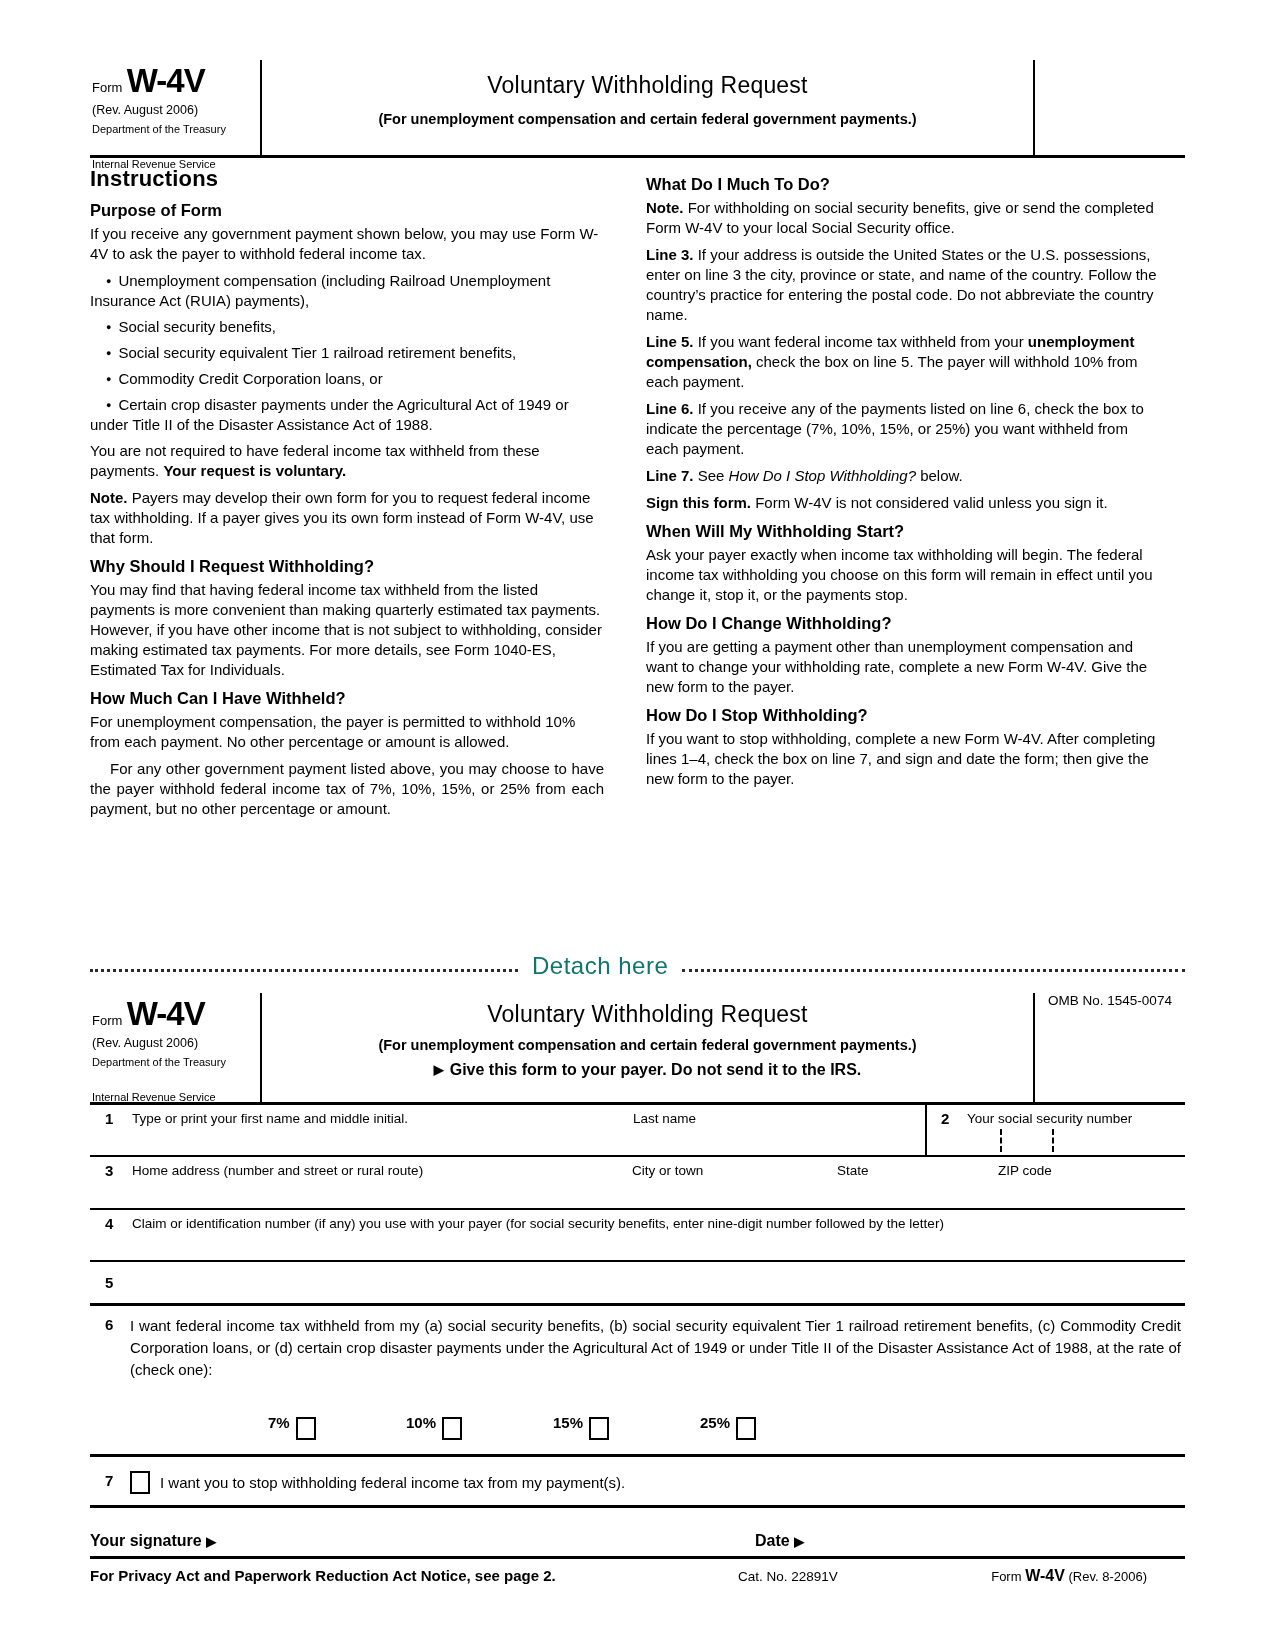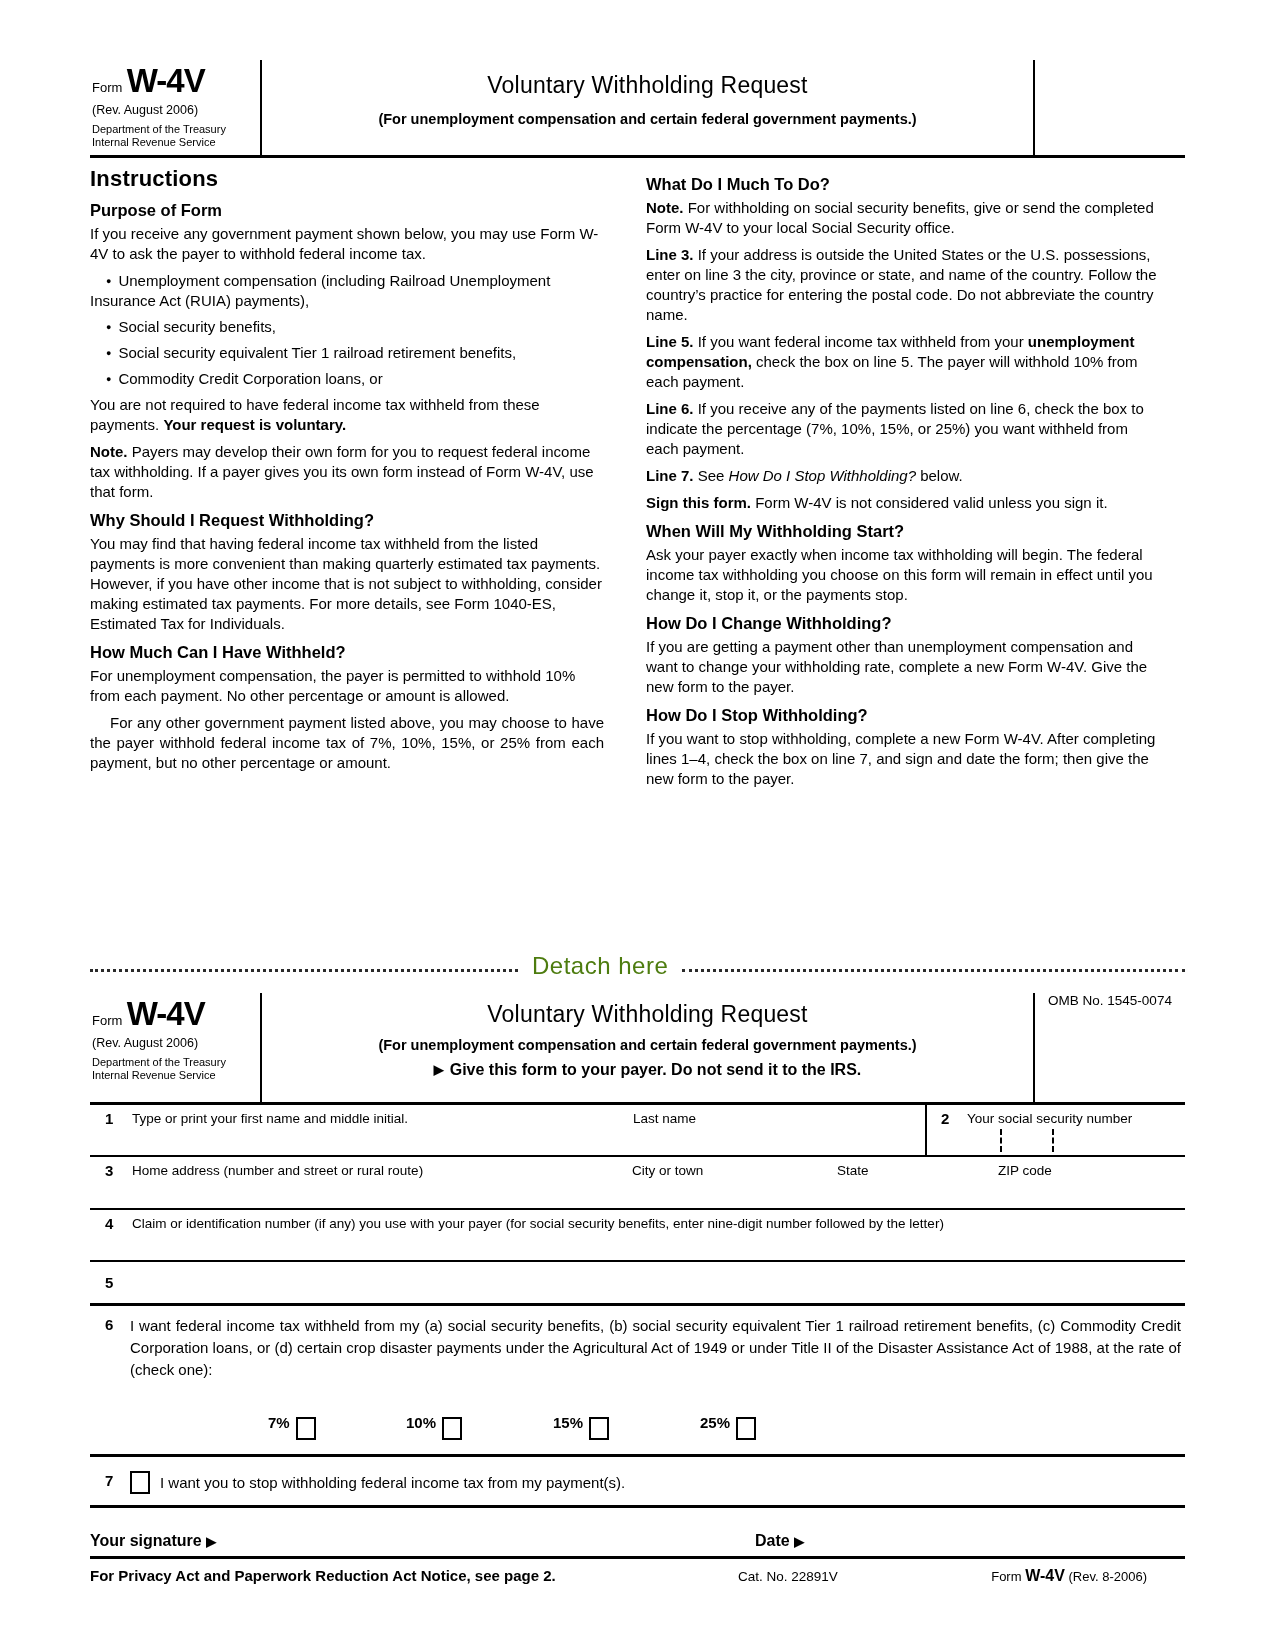--- a/index.html
+++ b/index.html
@@ -17,21 +17,21 @@
   .fhdr { left:90px; width:1095px; display:flex; border-bottom:3px solid #000; }
   .fhdr1 { top:60px; height:98px; }
   .fhdr2 { top:993px; height:112px; }
   .hcell-left { width:172px; border-right:2.5px solid #000; padding:2px 6px 0 2px; }
   .hcell-center { flex:1; border-right:2.5px solid #000; text-align:center; position:relative; }
   .hcell-right { width:150px; display:flex; align-items:flex-start; justify-content:center; }
   .form-word { font-size:13px; }
   .form-num-big { font-size:33px; font-weight:bold; letter-spacing:-1px; }
   .rev { font-size:12.5px; margin-top:3px; }
   .dept { font-size:11px; margin-top:6px; line-height:13px; }
-  .irs  { font-size:11px; line-height:13px; }
+  .irs  { font-size:11px; line-height:13px;margin-top:22px; }
   .ftitle { font-size:23px; font-weight:normal; margin-top:12px; letter-spacing:.2px; }
   .fsub { font-size:14.5px; font-weight:bold; margin-top:12px; }
   .fhdr2 .ftitle { margin-top:8px; }
   .fhdr2 .fsub { margin-top:9px; }
   .give-line { font-size:16px; font-weight:bold; margin-top:8px; }
   .give-line .arr { font-size:13px; vertical-align:1px; margin-right:6px; }
   .omb { font-size:13.5px; }
 
   
   .instructions { left:90px; top:166px; width:1095px; display:flex; }
@@ -43,21 +43,21 @@
   .blk-bullet { text-indent:16px; margin-bottom:6px; }
   .blk-p.indent { text-indent:20px; }
   .blk-p.justify { text-align:justify; }
   .bullet { font-size:9px; vertical-align:2px; margin-right:7px; }
 
   
   .detach { left:90px; top:936px; width:1095px; height:44px; display:flex; align-items:flex-end; }
   .dotline { border-bottom:3px dotted #2a2a2a; margin-bottom:8px; }
   .dot-left { width:428px; }
   .dot-right { flex:1; }
-  .detach-label { font-size:24px; color:#4d7c0f; padding:0 14px; letter-spacing:.5px; white-space:nowrap; }
+  .detach-label { font-size:24px; color:#0f766e; padding:0 14px; letter-spacing:.5px; white-space:nowrap; }
 
   
   .frow { position:absolute; left:90px; width:1095px; }
   .rownum { position:absolute; font-size:15px; font-weight:bold; }
   .flabel { position:absolute; font-size:13.5px; white-space:nowrap; }
   .row1 { top:1105px; height:52px; border-bottom:2px solid #000; }
   .row3 { top:1157px; height:53px; border-bottom:2px solid #000; }
   .row4 { top:1210px; height:52px; border-bottom:2.5px solid #000; }
   .row5 { top:1262px; height:44px; border-bottom:3px solid #000; }
   .row6 { top:1306px; height:151px; border-bottom:3px solid #000; }
@@ -110,20 +110,21 @@
 
   <div class="abs instructions">
     <div class="icol">
         <div class="blk-h1"><span>Instructions</span></div>
         <div class="blk-h2"><span>Purpose of Form</span></div>
         <div class="blk-p"><span>If you receive any government payment shown below, you may use Form W-4V to ask the payer to withhold federal income tax.</span></div>
         <div class="blk-bullet"><span class="bullet">●</span><span>Unemployment compensation (including Railroad Unemployment Insurance Act (RUIA) payments),</span></div>
         <div class="blk-bullet"><span class="bullet">●</span><span>Social security benefits,</span></div>
         <div class="blk-bullet"><span class="bullet">●</span><span>Social security equivalent Tier 1 railroad retirement benefits,</span></div>
         <div class="blk-bullet"><span class="bullet">●</span><span>Commodity Credit Corporation loans, or</span></div>
+        <div class="blk-bullet"><span class="bullet">●</span><span>Certain crop disaster payments under the Agricultural Act of 1949 or under Title II of the Disaster Assistance Act of 1988.</span></div>
         <div class="blk-p"><span>You are not required to have federal income tax withheld from these payments. </span><span class="b">Your request is voluntary.</span></div>
         <div class="blk-p"><span class="b">Note.</span><span> Payers may develop their own form for you to request federal income tax withholding. If a payer gives you its own form instead of Form W-4V, use that form.</span></div>
         <div class="blk-h2"><span>Why Should I Request Withholding?</span></div>
         <div class="blk-p"><span>You may find that having federal income tax withheld from the listed payments is more convenient than making quarterly estimated tax payments. However, if you have other income that is not subject to withholding, consider making estimated tax payments. For more details, see Form 1040-ES, Estimated Tax for Individuals.</span></div>
         <div class="blk-h2"><span>How Much Can I Have Withheld?</span></div>
         <div class="blk-p"><span>For unemployment compensation, the payer is permitted to withhold 10% from each payment. No other percentage or amount is allowed.</span></div>
         <div class="blk-p indent justify"><span>For any other government payment listed above, you may choose to have the payer withhold federal income tax of 7%, 10%, 15%, or 25% from each payment, but no other percentage or amount.</span></div>
       </div>
     <div class="icol">
         <div class="blk-h2"><span>What Do I Much To Do?</span></div>

